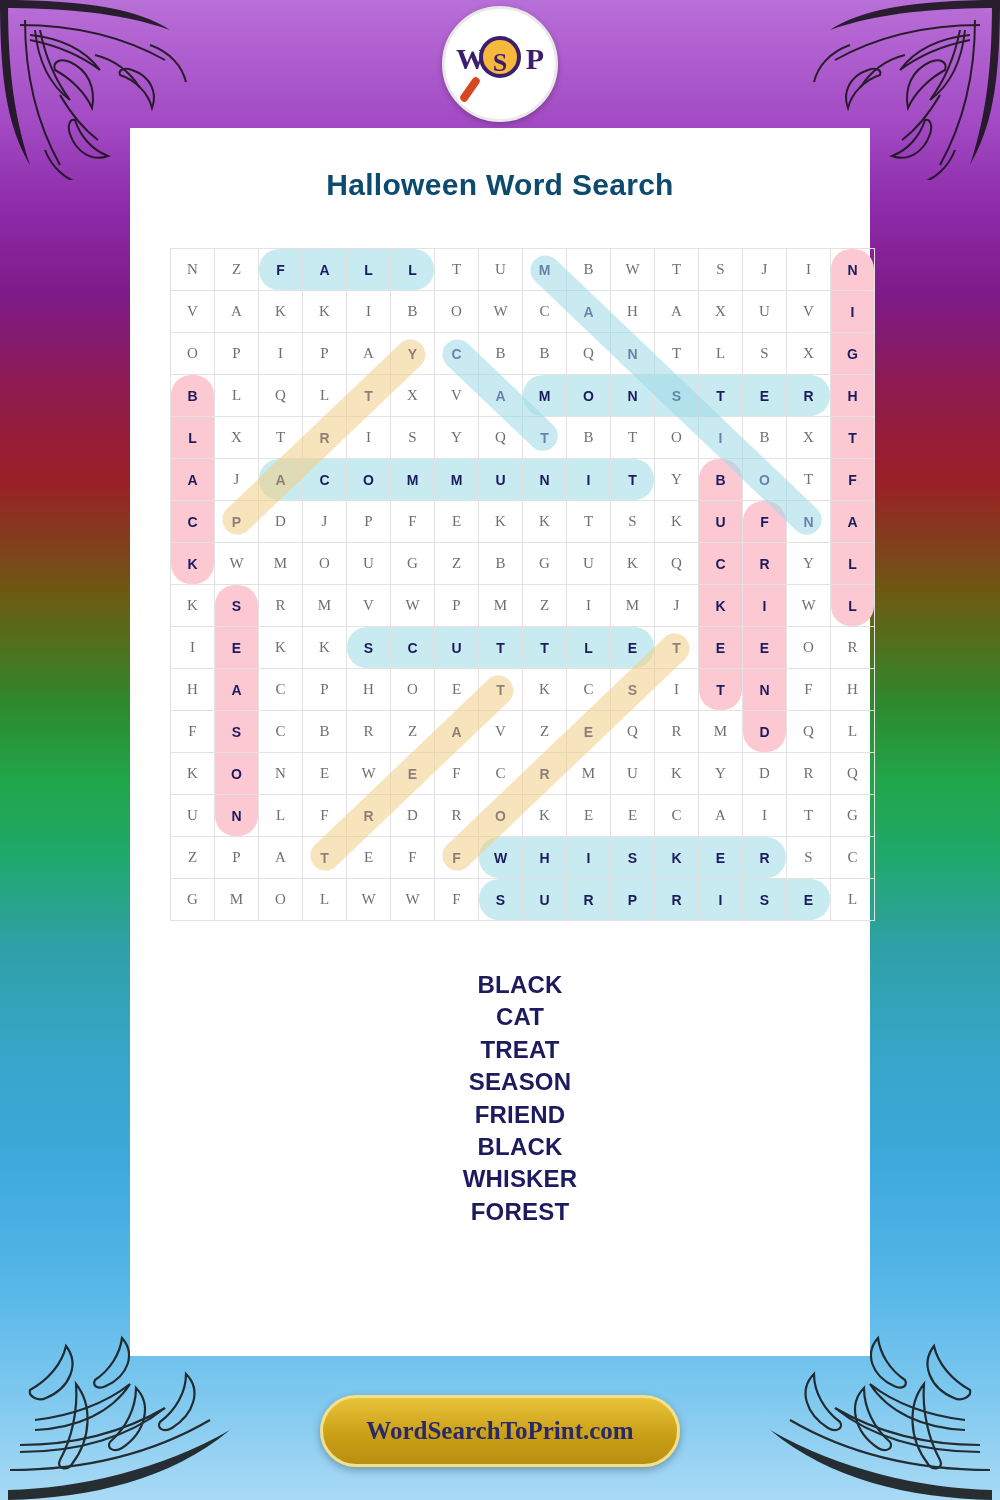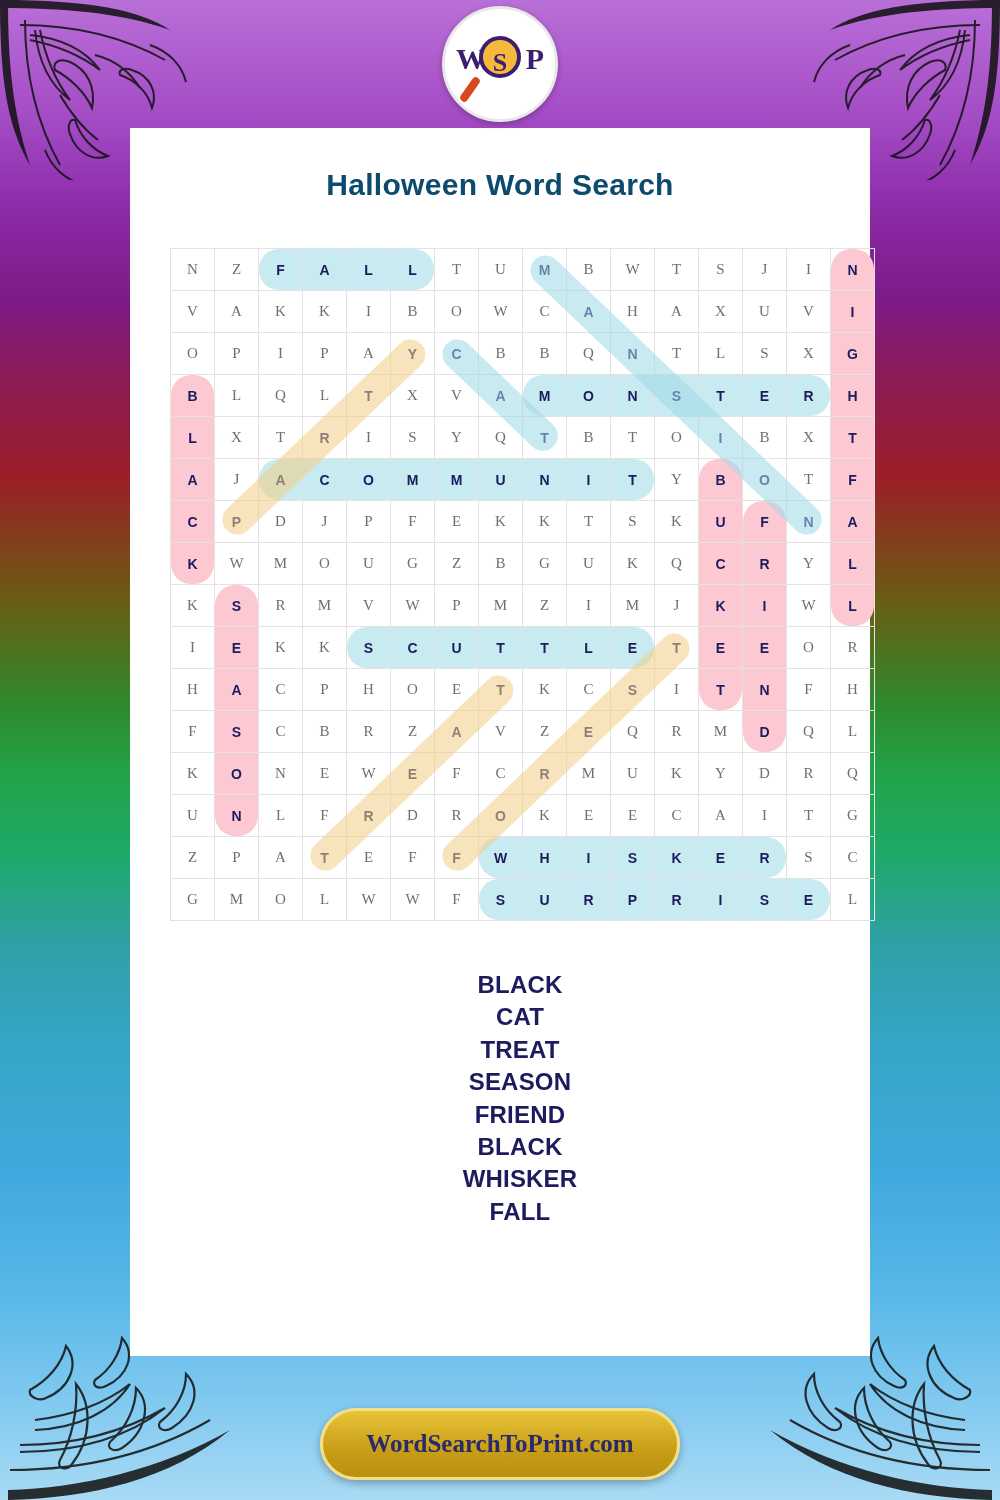--- a/index.html
+++ b/index.html
@@ -110,21 +110,21 @@
     display:flex; justify-content:center; gap:130px;
     margin-top:48px; color:#1b1b5e;padding-left:40px;
   }
   .wordcol { text-align:center; }
   .wordcol div {
     font-size:24px; font-weight:bold; line-height:1.35; letter-spacing:.2px;
   }
 
   
   .footer-btn {
-    position:absolute; left:50%; bottom:20px; transform:translateX(-50%);
+    position:absolute; left:50%; bottom:33px; transform:translateX(-50%);
     width:360px; height:72px; border-radius:36px;
     background:linear-gradient(180deg,#e8c43a 0%, #caa017 55%, #b98f10 100%);
     border:3px solid #f3e08a;
     display:flex; align-items:center; justify-content:center;
     box-shadow:0 3px 8px rgba(0,0,0,.3); z-index:6;
   }
   .footer-btn span {
     color:#2a2a6a; font-size:25px; font-weight:bold;
     font-family:"Liberation Serif", serif;
   }
@@ -518,20 +518,20 @@
 
   <div class="lists">
     <div class="wordcol" id="word-col-left">
         <div>BLACK</div>
         <div>CAT</div>
         <div>TREAT</div>
         <div>SEASON</div>
         <div>FRIEND</div>
         <div>BLACK</div>
         <div>WHISKER</div>
-        <div>FALL</div>
+        <div>FOREST</div>
       </div>
   </div>
 </div>
 
 <div class="footer-btn">
   <span>WordSearchToPrint.com</span>
 </div>
 
 </body></html>

